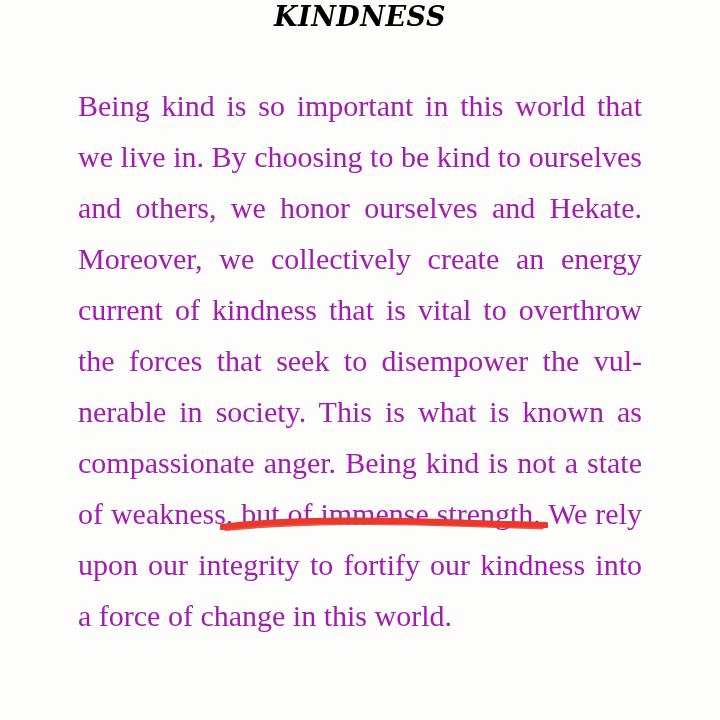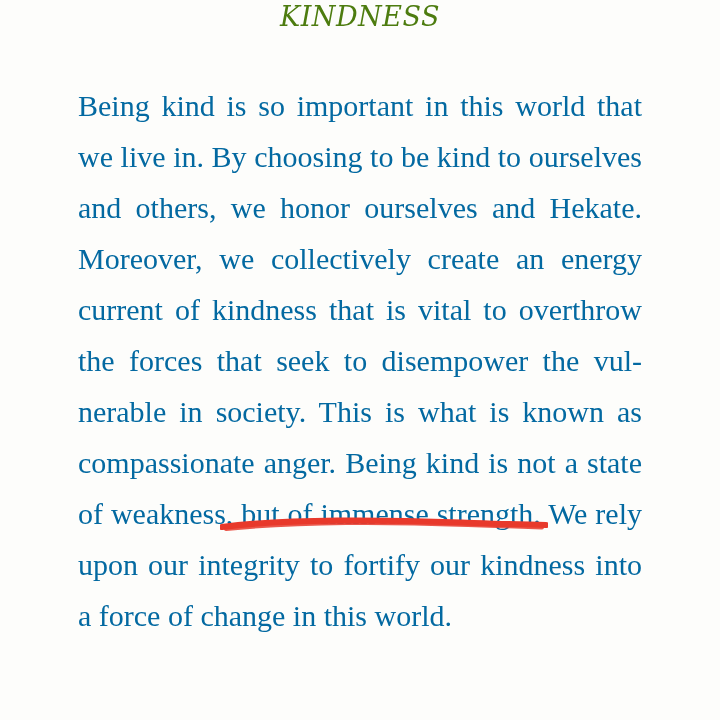--- a/index.html
+++ b/index.html
@@ -17,39 +17,39 @@
   .page {
     position: relative;
     width: 720px;
     height: 720px;
     box-sizing: border-box;
     padding: 0 78px;
   }
   .heading {
     font-family: "DejaVu Serif", serif;
     font-style: italic;
-    font-weight: normal;
+    font-weight: bold;
     font-size: 27px;
     letter-spacing: 0.5px;
     text-align: center;
-    color: #4d7c0f;
+    color: #000000;
     margin: 0;
     padding-top: 0px;
     line-height: 34px;
     height: 34px;
   }
   .body-copy {
     margin: 0;
     padding-top: 46px;
     font-family: "Liberation Serif", serif;
     font-size: 30px;
     line-height: 51px;
     text-align: justify;
     text-justify: inter-word;
-    color: #0369a1;
+    color: #a21caf;
     hyphens: manual;
   }
   .body-copy .hl {
     position: relative;
     white-space: nowrap;
   }
   .annotation-underline {
     position: absolute;
     left: 220px;
     top: 516px;

